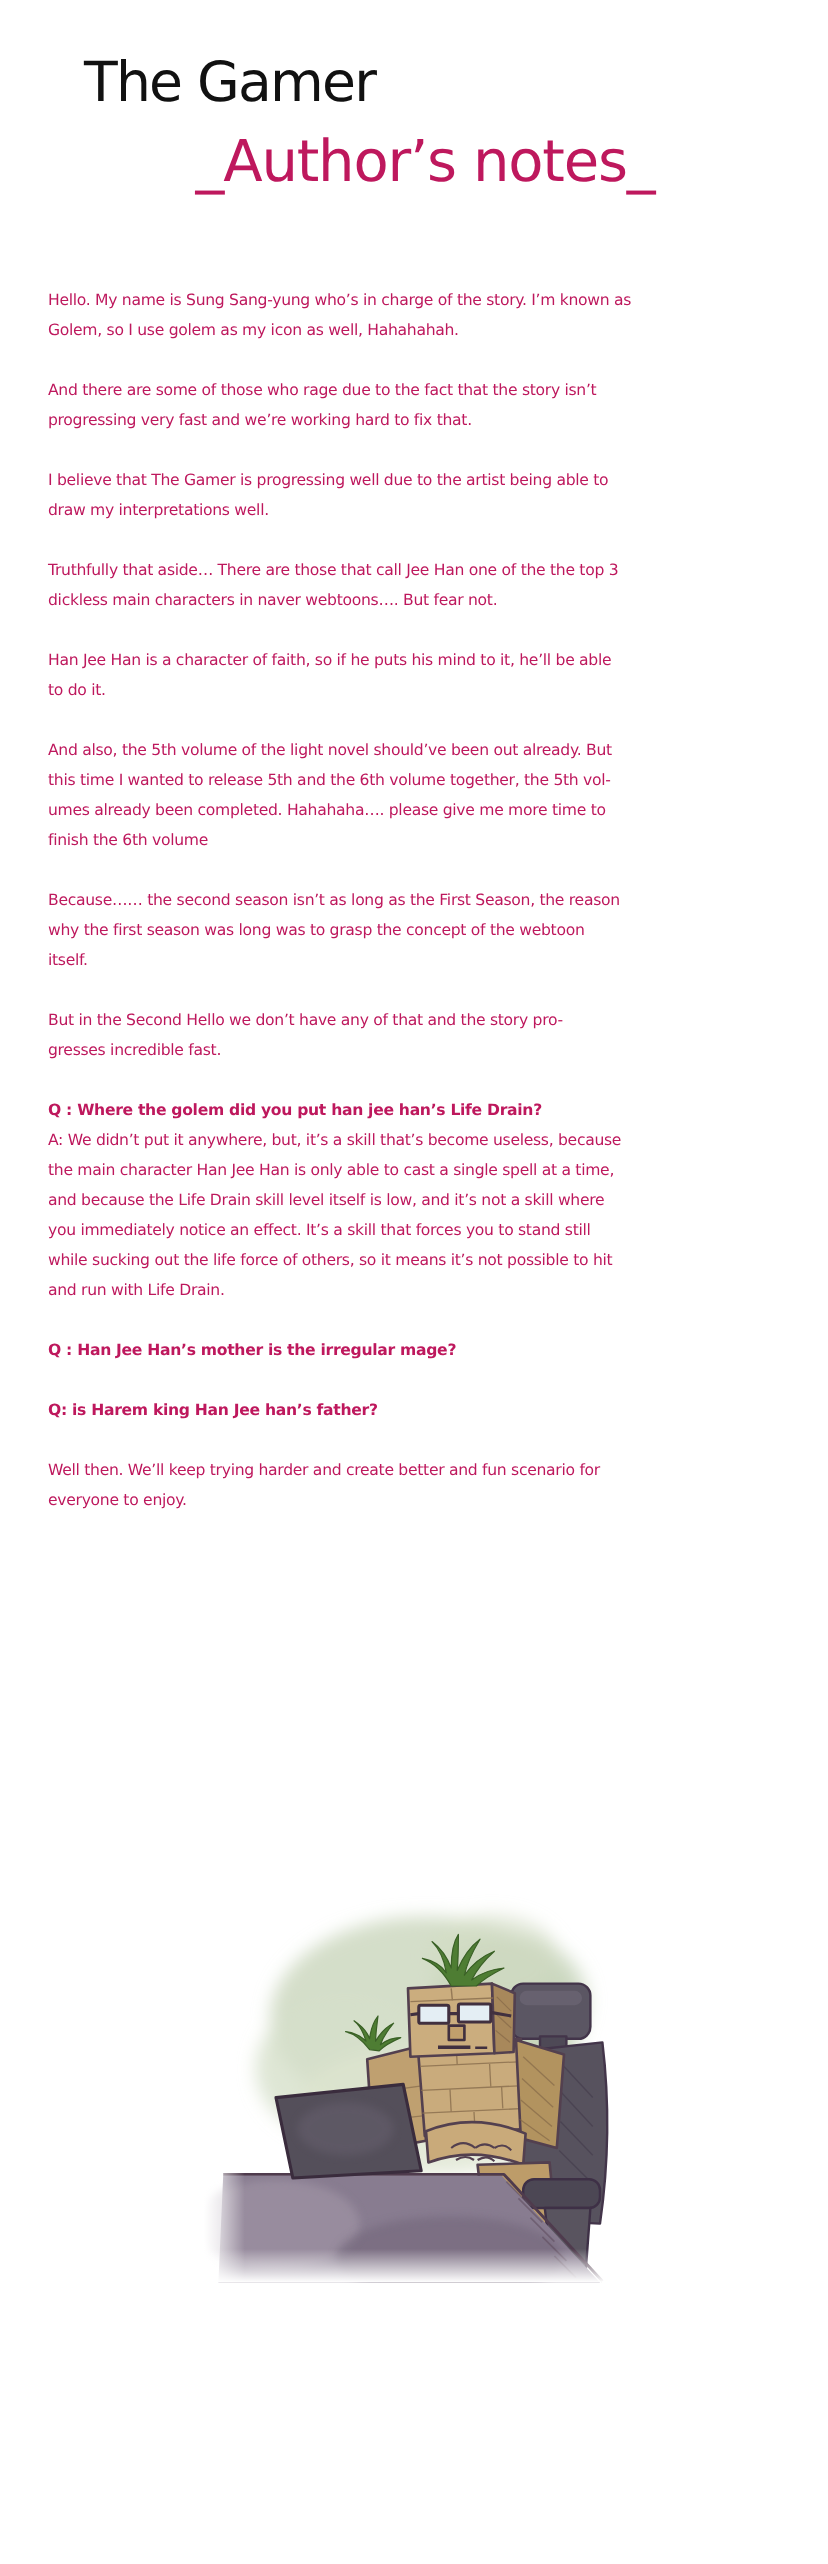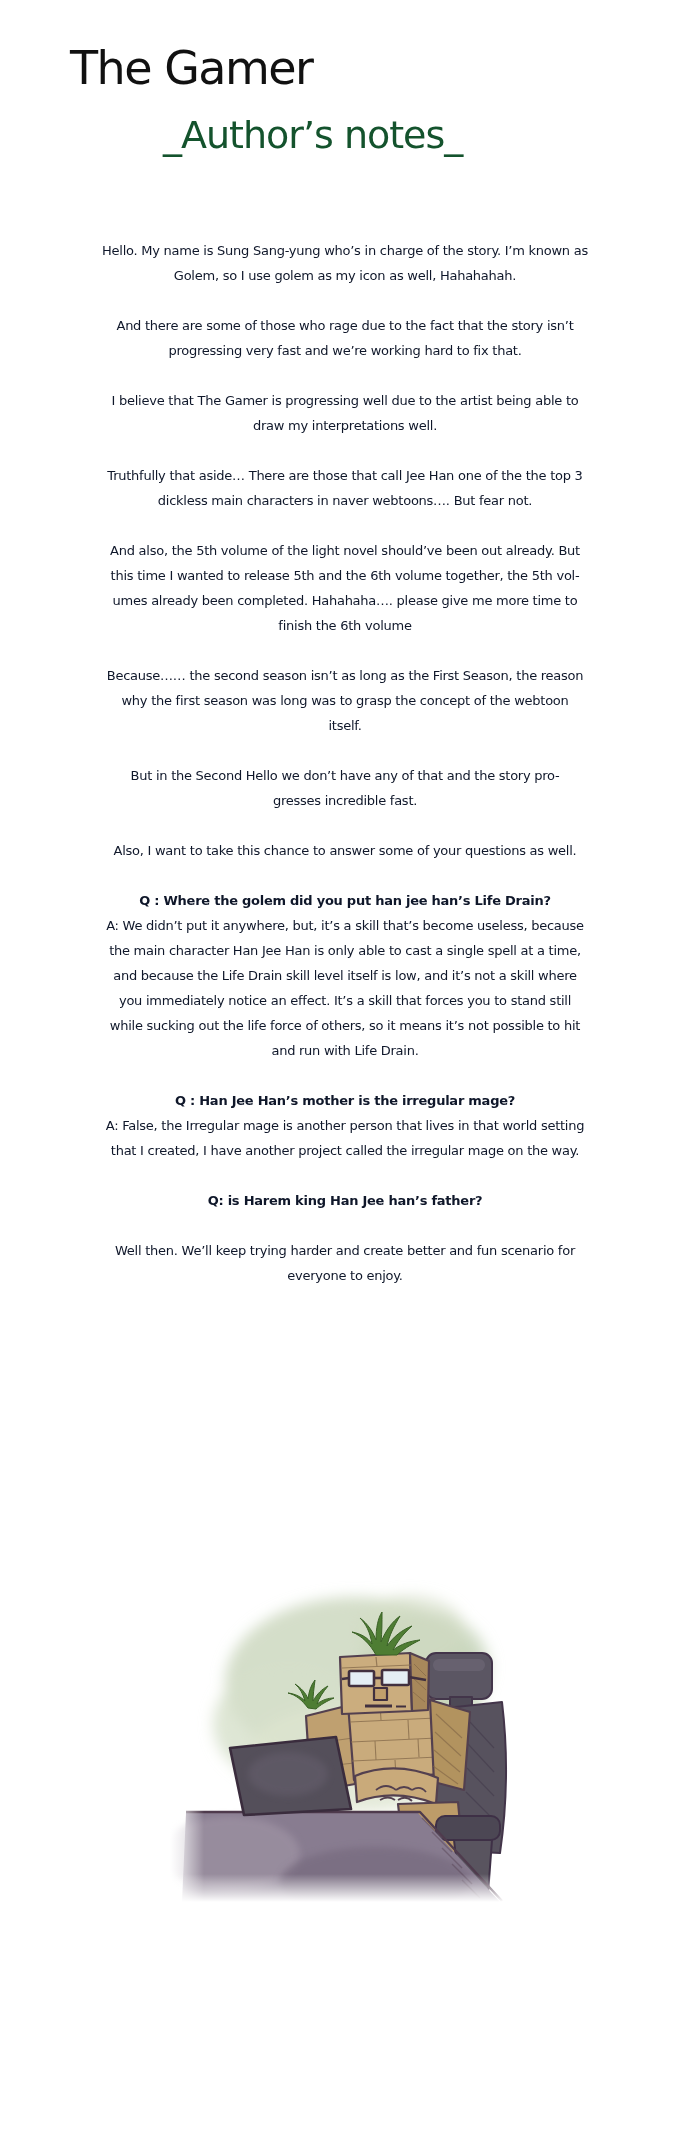--- a/index.html
+++ b/index.html
@@ -19,36 +19,35 @@
     font-size: 46px;
     line-height: 52px;
     letter-spacing: -1.5px;
     white-space: pre;
     color: #111;
   }
   .subtitle {
     position: absolute;
     left: 163px;
     top: 112px;
-    font-size: 38px;
+    font-size: 48px;
     line-height: 46px;
     letter-spacing: -1px;
     white-space: pre;
-    color: #14532d;
+    color: #be185d;
   }
   .notes-body {
     position: absolute;
     left: 40px;
     top: 238px;
     width: 610px;
     font-size: 13px;
     line-height: 25px;
     letter-spacing: -0.25px;
-    color: #0f172a;
-    text-align: center;
+    color: #be185d;
   }
   .para, .qa { white-space: pre; margin: 0 0 25px 0; }
   .qa .q { font-weight: bold; white-space: pre; }
   .qa .a { white-space: pre; }
   .illustration {
     position: absolute;
     left: 170px;
     top: 1552px;
     width: 370px;
     height: 350px;
@@ -64,38 +63,38 @@
 
   <div class="notes-body">
       <div class="para">Hello. My name is Sung Sang-yung who’s in charge of the story. I’m known as
 Golem, so I use golem as my icon as well, Hahahahah.</div>
       <div class="para">And there are some of those who rage due to the fact that the story isn’t
 progressing very fast and we’re working hard to fix that.</div>
       <div class="para">I believe that The Gamer is progressing well due to the artist being able to
 draw my interpretations well.</div>
       <div class="para">Truthfully that aside… There are those that call Jee Han one of the the top 3
 dickless main characters in naver webtoons…. But fear not.</div>
+      <div class="para">Han Jee Han is a character of faith, so if he puts his mind to it, he’ll be able
+to do it.</div>
       <div class="para">And also, the 5th volume of the light novel should’ve been out already. But
 this time I wanted to release 5th and the 6th volume together, the 5th vol-
 umes already been completed. Hahahaha…. please give me more time to
 finish the 6th volume</div>
       <div class="para">Because…… the second season isn’t as long as the First Season, the reason
 why the first season was long was to grasp the concept of the webtoon
 itself.</div>
       <div class="para">But in the Second Hello we don’t have any of that and the story pro-
 gresses incredible fast.</div>
-      <div class="para">Also, I want to take this chance to answer some of your questions as well.</div>
       <div class="qa"><div class="q">Q : Where the golem did you put han jee han’s Life Drain?</div><div class="a">A: We didn’t put it anywhere, but, it’s a skill that’s become useless, because
 the main character Han Jee Han is only able to cast a single spell at a time,
 and because the Life Drain skill level itself is low, and it’s not a skill where
 you immediately notice an effect. It’s a skill that forces you to stand still
 while sucking out the life force of others, so it means it’s not possible to hit
 and run with Life Drain.</div></div>
-      <div class="qa"><div class="q">Q : Han Jee Han’s mother is the irregular mage?</div><div class="a">A: False, the Irregular mage is another person that lives in that world setting
-that I created, I have another project called the irregular mage on the way.</div></div>
+      <div class="qa"><div class="q">Q : Han Jee Han’s mother is the irregular mage?</div></div>
       <div class="qa"><div class="q">Q: is Harem king Han Jee han’s father?</div></div>
       <div class="para">Well then. We’ll keep trying harder and create better and fun scenario for
 everyone to enjoy.</div>
     </div>
 
   <svg class="illustration" viewBox="0 0 370 350" role="img" aria-label="Watercolor drawing of a blocky stone golem with grass sprouting from its head and left shoulder, wearing rectangular glasses, sitting in a dark office chair and working on a laptop at a purple-gray desk against a soft green wash">
     <defs>
       <filter id="wblur" x="-40%" y="-40%" width="180%" height="180%">
           <feGaussianBlur stdDeviation="7"></feGaussianBlur>
         </filter>

